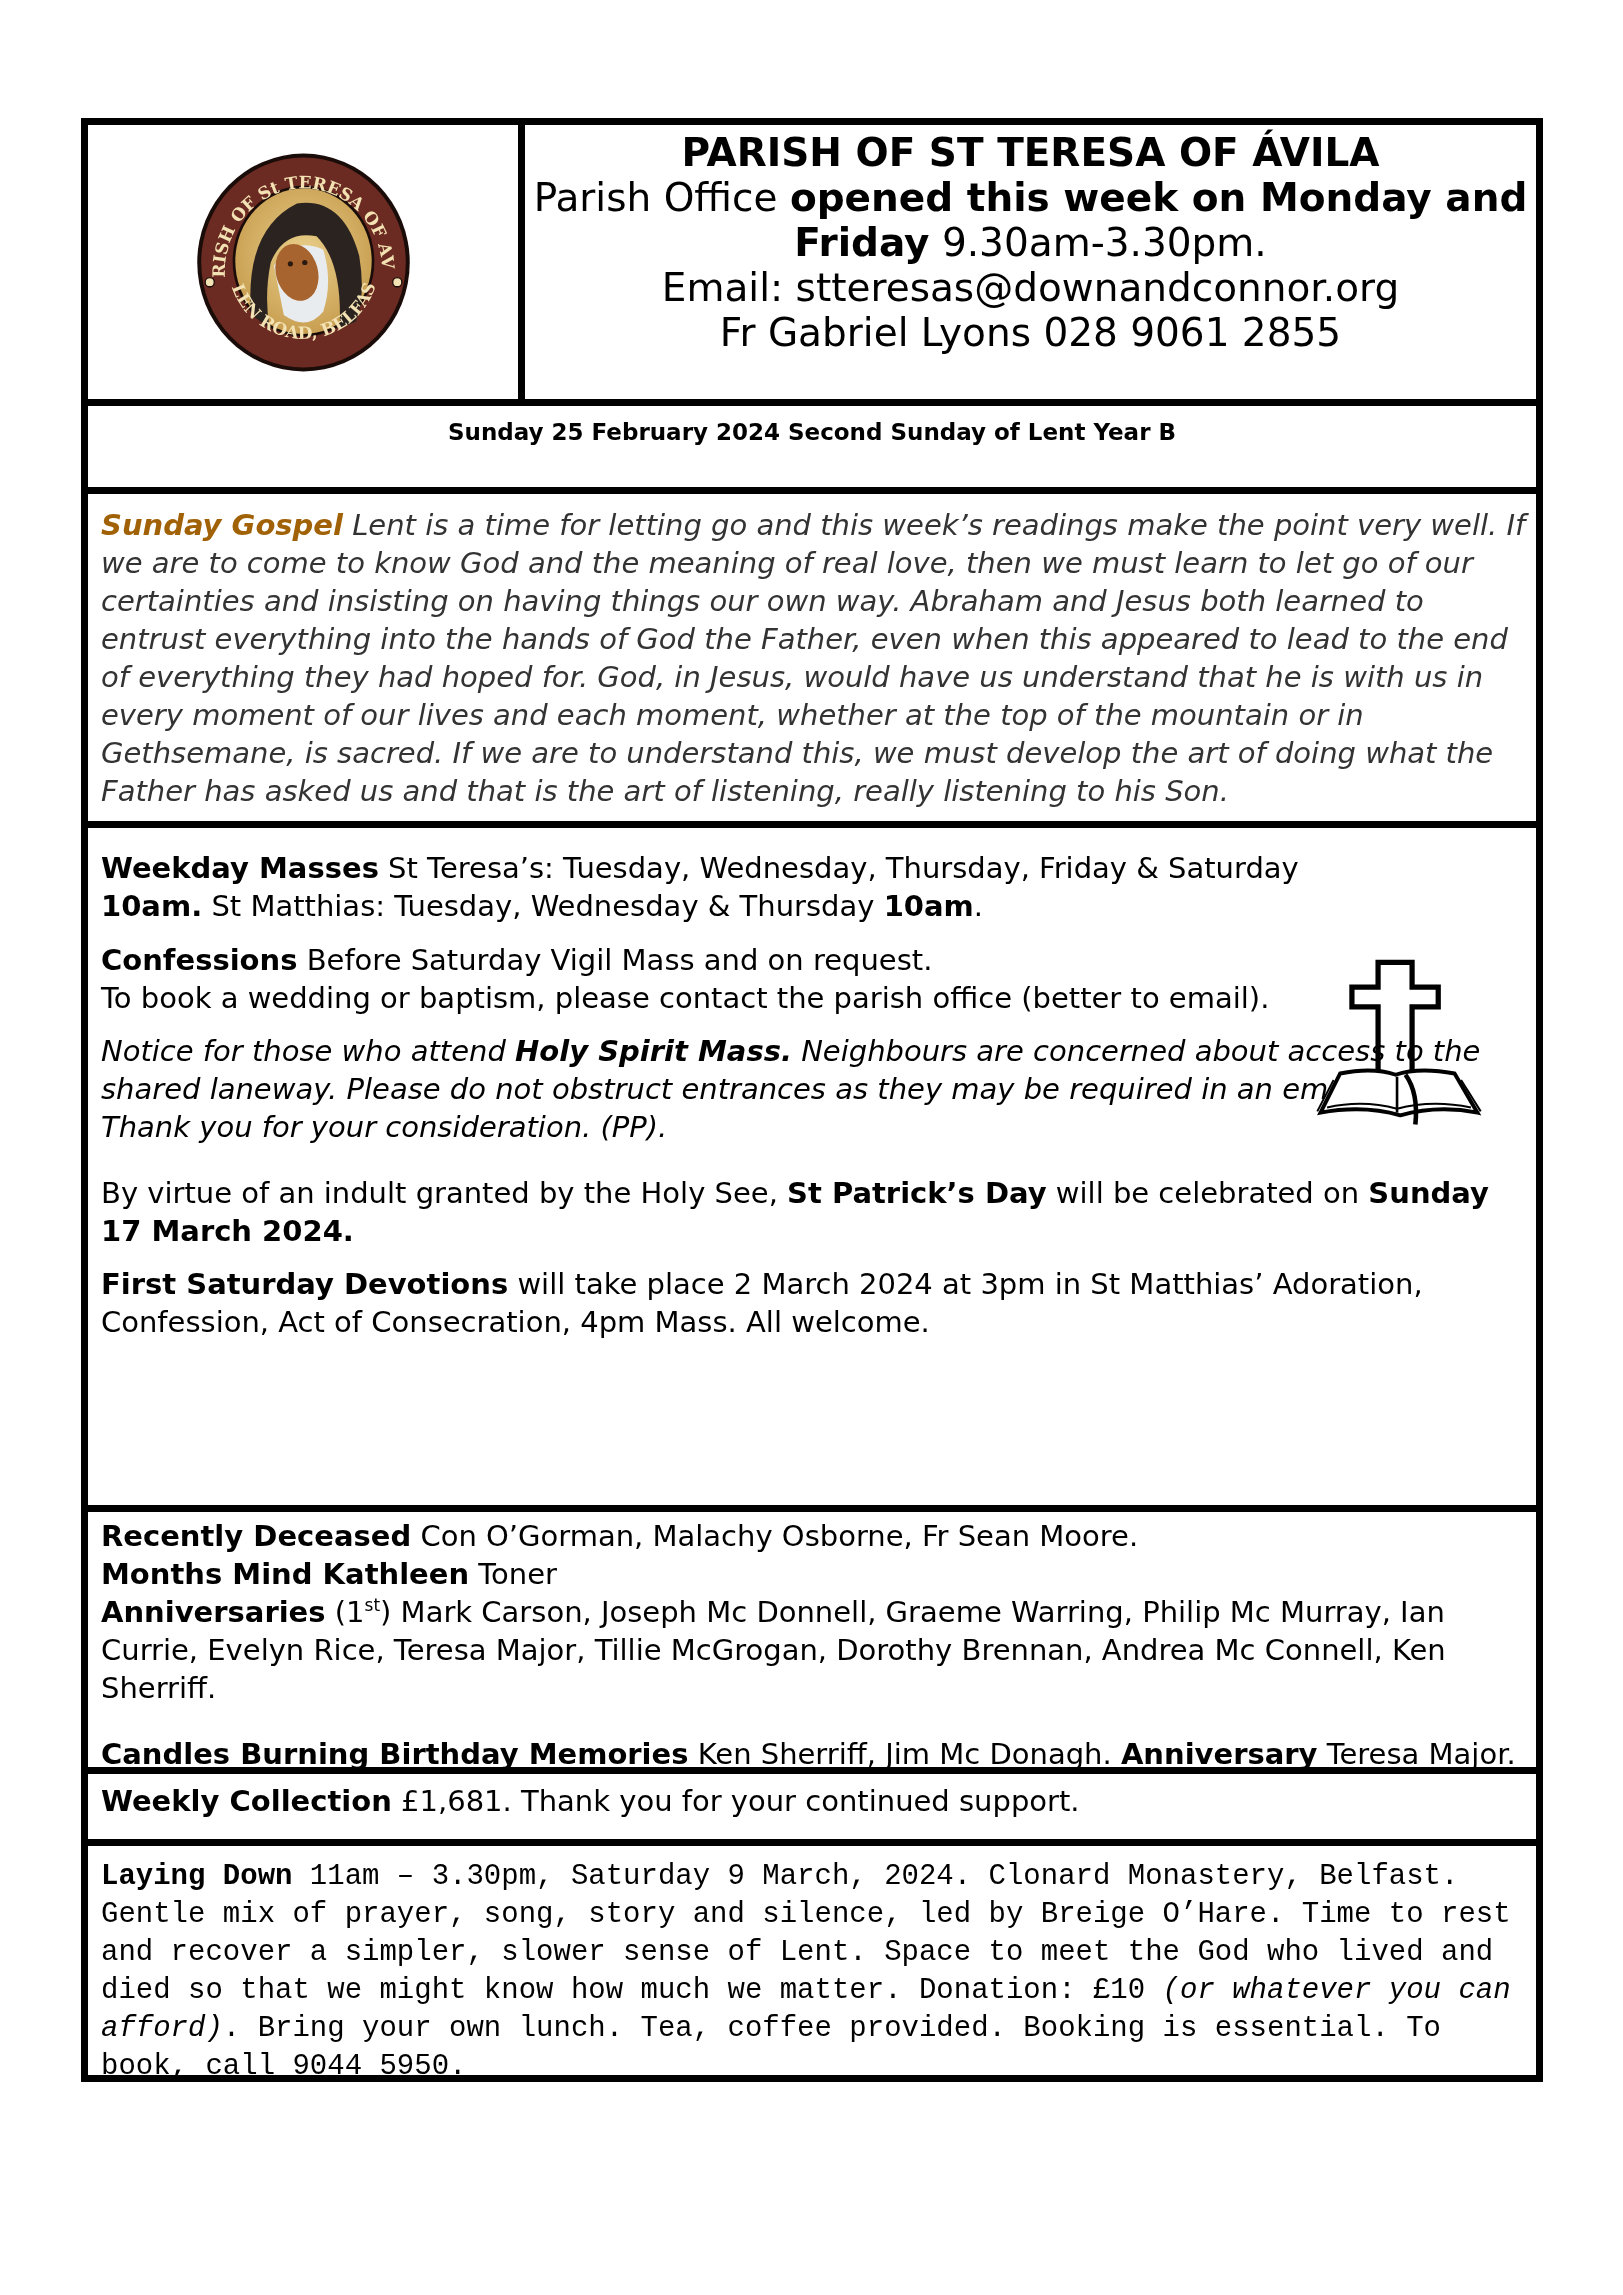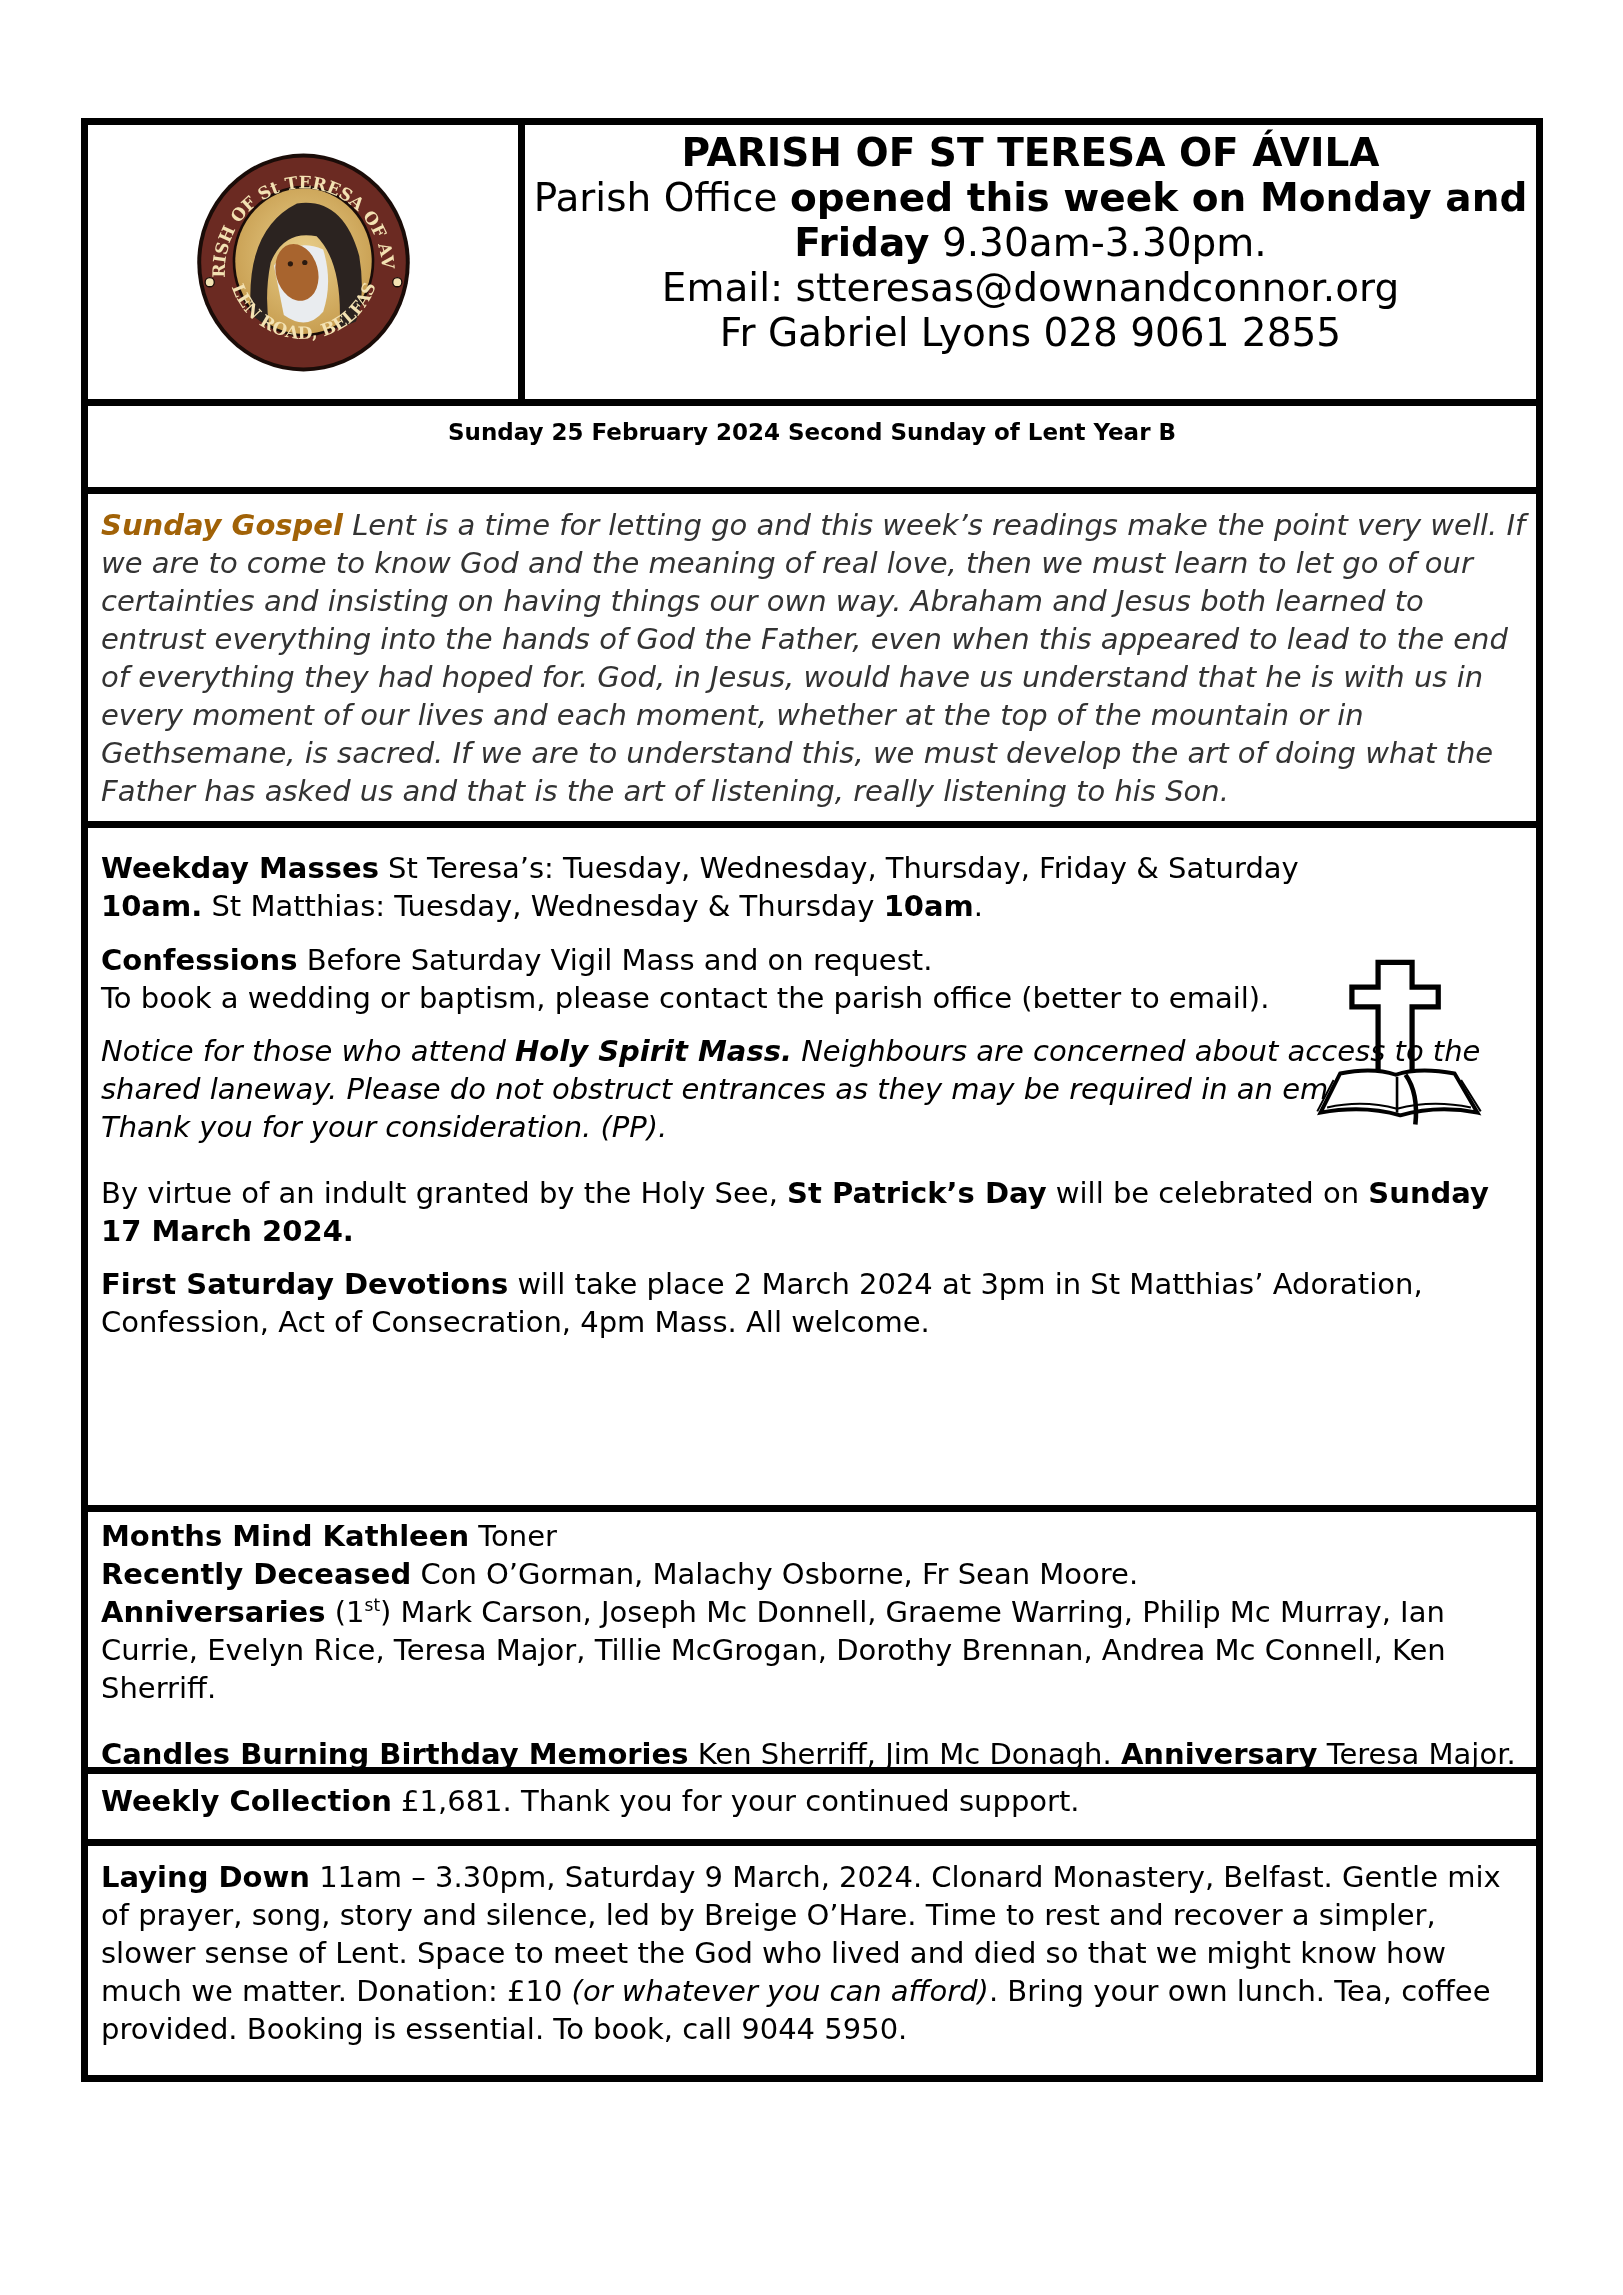--- a/index.html
+++ b/index.html
@@ -17,21 +17,21 @@
   .gospel { height:334px; padding:11.8px 10.5px 0 13px; box-sizing:border-box; font-style:italic; color:#333; }
   .gospel .lead { color:#a16207; font-weight:bold; }
   .masses { height:684px; padding:7.9px 10.5px 0 13px; box-sizing:border-box; position:relative; }
   .masses p { margin:0; }
   .gap1 { height:13px; } .gap2 { height:15.7px; } .gap3 { height:27.5px; }
   .cross-book { position:absolute; right:52px; top:121px; width:170px; height:177px; }
   .italic { font-style:italic; }
   .deceased { height:262px; padding:5.2px 10.5px 0 13px; box-sizing:border-box; }
   .deceased p { margin:0; }
   .collection { height:72px; padding:7.9px 10.5px 0 13px; box-sizing:border-box; }
-  .laying { height:243px; padding:11.8px 10.5px 0 13px; box-sizing:border-box; }
+  .laying { height:243px; padding:11.8px 10.5px 0 13px; box-sizing:border-box;font-family:Liberation Mono, monospace; }
   sup { font-size:17px; line-height:0; }
 </style>
 </head>
 <body>
 
 <div class="frame">
 
   <div class="row header">
     <div class="logo-cell">
       <svg width="223" height="223" viewBox="0 0 340 340">
@@ -113,24 +113,24 @@
       <path d="M 30 200 L 5 248" stroke="#000" stroke-width="3"></path>
       <path d="M 225 200 L 255 248" stroke="#000" stroke-width="3"></path>
       <path d="M 127 195 L 127 250" stroke="#000" stroke-width="4"></path>
       <path d="M 140 192 Q 160 220 155 268" stroke="#000" stroke-width="7" fill="none"></path>
       <path d="M 20 242 Q 75 230 127 244 Q 180 230 240 242" fill="none" stroke="#000" stroke-width="3"></path>
     </svg>
   </div>
 
   <div class="row deceased txt">
     <p>
-      <b>Months Mind Kathleen</b><span> Toner</span>
+      <b>Recently Deceased</b><span> Con O’Gorman, Malachy Osborne, Fr Sean Moore.</span>
     </p>
     <p>
-      <b>Recently Deceased</b><span> Con O’Gorman, Malachy Osborne, Fr Sean Moore.</span>
+      <b>Months Mind Kathleen</b><span> Toner</span>
     </p>
     <p>
       <b>Anniversaries</b><span> (1</span><sup>st</sup><span>)</span><span> Mark Carson, Joseph Mc Donnell, Graeme Warring, Philip Mc Murray, Ian Currie, Evelyn Rice, Teresa Major, Tillie McGrogan, Dorothy Brennan, Andrea Mc Connell, Ken Sherriff.</span>
     </p>
     <div class="gap3"></div>
     <p>
       <b>Candles Burning Birthday Memories</b><span> Ken Sherriff, Jim Mc Donagh. </span><b>Anniversary</b><span> Teresa Major.</span>
     </p>
   </div>
 

